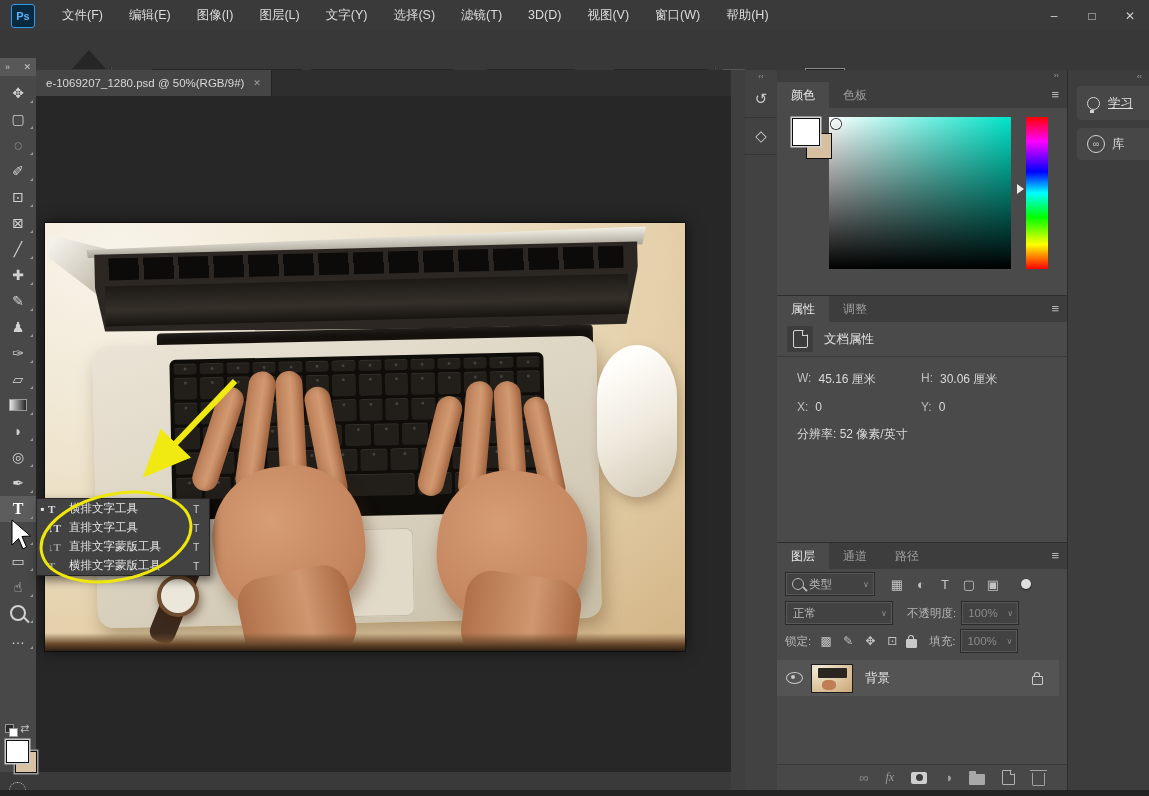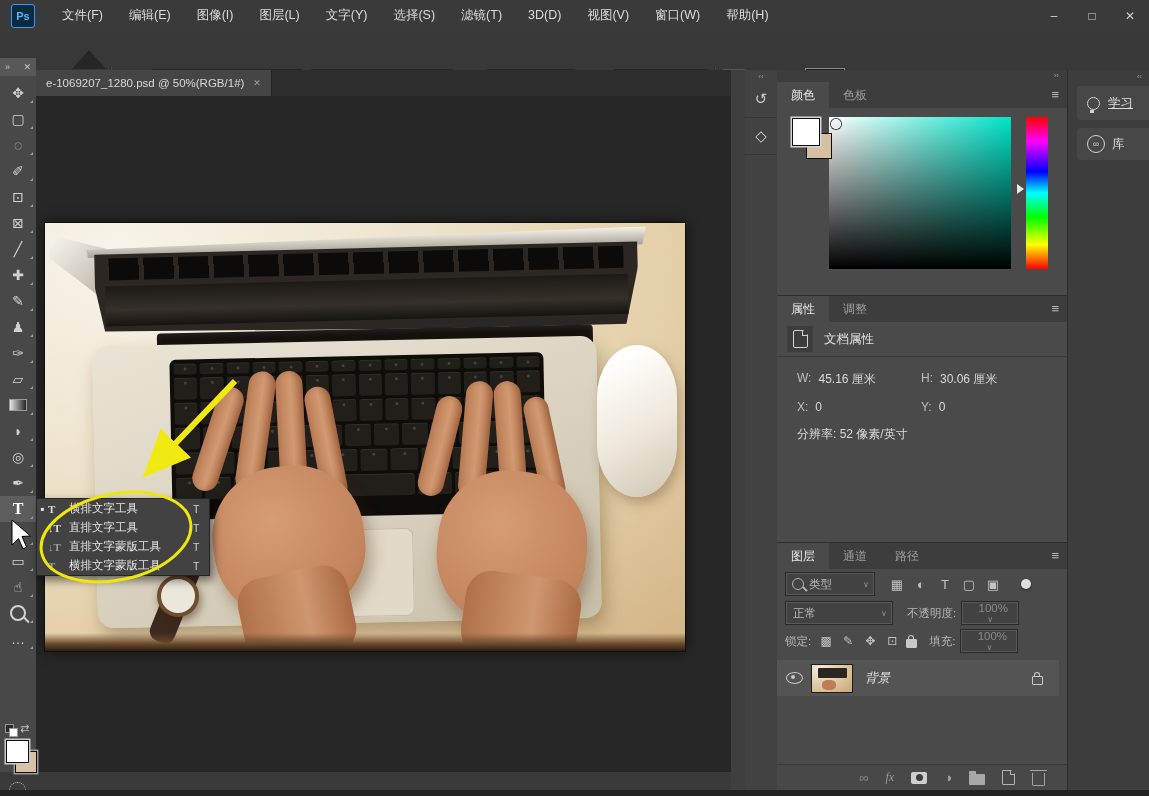--- a/index.html
+++ b/index.html
@@ -181,21 +181,21 @@
   .prop-pair{width:124px;display:flex;}
   .plabel{color:#bdbdbd;margin-right:7px;}
   .pval{color:#d9d9d9;}
 
   .lrow{display:flex;align-items:center;}
   .lselect{background:#424242;border:1px solid #2a2a2a;box-shadow:inset 0 0 0 1px #585858;height:22px;
            display:flex;align-items:center;font-size:11.5px;color:#b9b9b9;}
   .lselect .cchev{width:16px;text-align:center;color:#8e8e8e;font-size:8px;}
   .filter-ic{width:24px;text-align:center;color:#c3c3c3;font-size:13px;}
   .tog-dot{width:10px;height:10px;border-radius:50%;background:#dedede;box-shadow:0 1px 2px #222;}
-  .dim{color:#8b8b8b !important;flex-direction:column;}
+  .dim{color:#8b8b8b !important;}
   .lock-ic{width:9px;height:7px;border:1.5px solid #c9c9c9;border-radius:1px;position:relative;
            display:inline-block;margin-top:5px;background:#c9c9c9;}
   .lock-ic::before{content:'';position:absolute;top:-5px;left:1px;width:4px;height:4px;
                    border:1.5px solid #c9c9c9;border-bottom:none;border-radius:3px 3px 0 0;}
   .eye-ic{width:15px;height:10px;border:1.6px solid #c9c9c9;border-radius:50%;position:relative;}
   .eye-ic::after{content:'';position:absolute;left:4px;top:2px;width:4px;height:4px;
                  background:#c9c9c9;border-radius:50%;}
   .layer-row{position:absolute;left:0px;top:117px;width:282px;height:36px;background:#545454;
              display:flex;align-items:center;}
   .lthumb{width:40px;height:27px;border:1px solid #1c1c1c;margin-right:12px;position:relative;
@@ -430,21 +430,21 @@
       </div>
     <div class="swap-ic abs">⇄</div>
     <div class="fg-sw abs"></div>
     <div class="bg-sw abs"></div>
     <div class="qmask-ic abs"></div>
 
   </div>
 
   <div class="tabbar abs">
     <div class="doc-tab">
-      <span class="t">e-1069207_1280.psd @ 50%(RGB/1#)</span>
+      <span class="t">e-1069207_1280.psd @ 50%(RGB/9#)</span>
       <span class="x">✕</span>
     </div>
   </div>
 
   <div class="canvas abs">
     <div class="photo abs">
       <div class="p lid-wedge"></div>
       <div class="p lid">
         <div class="lid-edge"></div>
         <div class="lid-screen">
@@ -732,21 +732,21 @@
           <span style="flex:1;padding-left:6px;" class="dim">100%</span>
           <span class="cchev dim">∨</span>
         </div>
       </div>
 
       <div class="layer-row">
         <span style="width:34px;display:flex;justify-content:center;">
             <span class="eye-ic"></span>
           </span>
         <span class="lthumb"></span>
-        <span style="flex:1;font-size:12.5px;color:#e2e2e2;font-style:italic;">背景</span>
+        <span style="flex:1;font-size:12.5px;color:#e2e2e2;">背景</span>
         <span class="lock-ic" style="margin-right:16px;background:transparent;"></span>
       </div>
 
       <div class="lfooter">
         <span class="f-ic dim">∞</span>
         <span class="fx">fx</span>
         <span class="maskf-ic"></span>
         <span class="f-ic">◑</span>
         <span class="folder-ic"></span>
         <span class="newpage-ic"></span>

